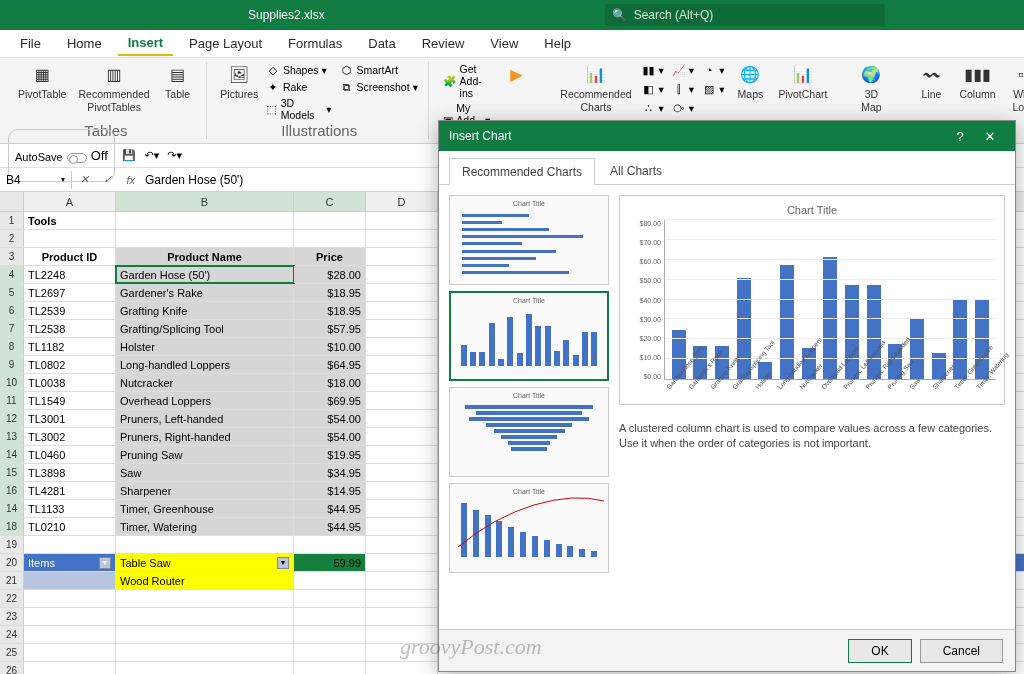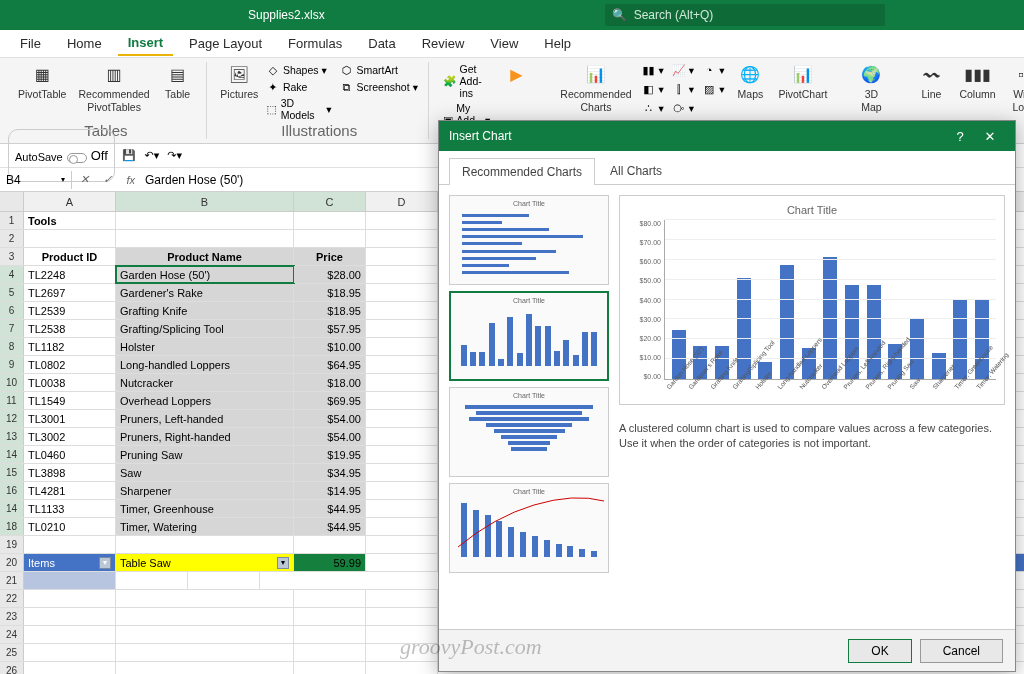--- a/index.html
+++ b/index.html
@@ -422,20 +422,21 @@
       <div class="gridrow row-items">
         <div class="rowhead" style="background:#e8e8e8;color:#333">20</div>
         <div class="cell colA">Items<span class="filter-arrow">▾</span></div>
         <div class="cell colB yellow">Table Saw<span class="filter-arrow">▾</span></div>
         <div class="cell colC num" style="background:#15803d;color:#000">59.99</div>
         <div class="cell colD" style="background:#fff"></div>
       </div>
       <div class="gridrow">
         <div class="rowhead">21</div>
         <div class="cell colA" style="background:#b8c5e0"></div>
+        <div class="cell colB yellow">Wood Router</div>
         <div class="cell colC"></div>
         <div class="cell colD"></div>
       </div>
       <div class="gridrow">
         <div class="rowhead">22</div>
         <div class="cell colA"></div>
         <div class="cell colB"></div>
         <div class="cell colC"></div>
         <div class="cell colD"></div>
       </div>

